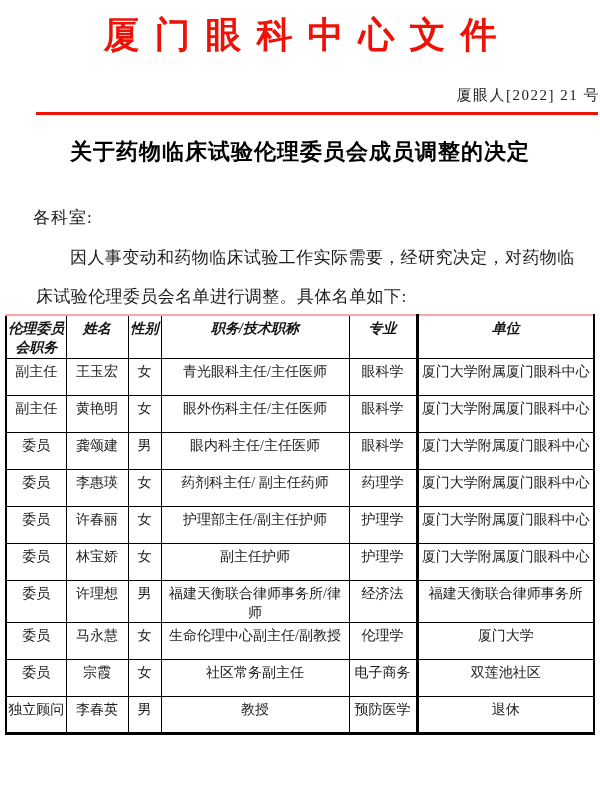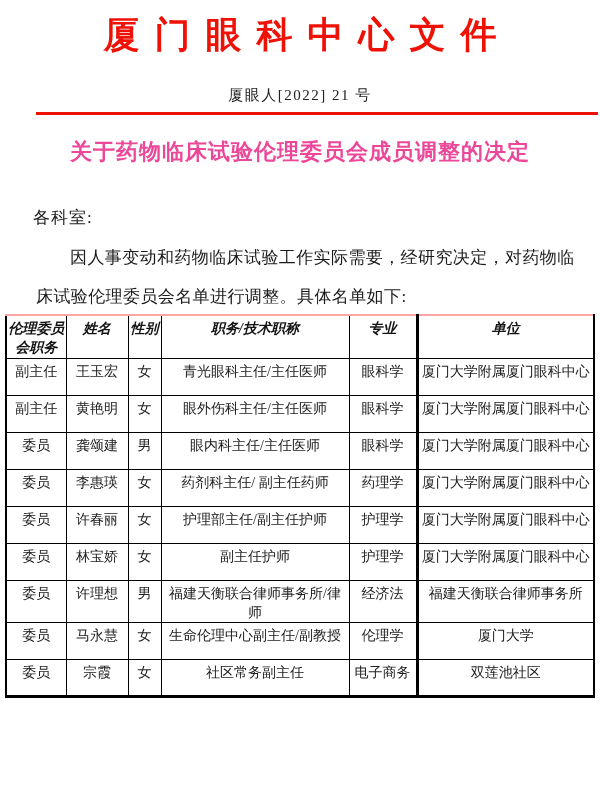--- a/index.html
+++ b/index.html
@@ -17,36 +17,36 @@
     font-family: "Liberation Serif", "DejaVu Serif", serif;
     font-weight: bold;
     font-size: 36px;
     line-height: 62px;
     letter-spacing: 15px;
     text-indent: 15px;
     white-space: nowrap;
   }
   .doc-number {
     position: absolute; top: 86px; left: 0; width: 600px;
-    text-align: center;
+    text-align: right;
     font-size: 15px;
     letter-spacing: 1.5px;
     color: #222222;
   }
   .red-line {
     position: absolute; top: 112px; left: 36px; width: 562px; height: 3px;
   }
   .main-title {
     position: absolute; top: 137px; left: 0; width: 600px;
     text-align: center;
     font-family: "Liberation Sans", "DejaVu Sans", sans-serif;
     font-weight: bold;
     font-size: 22px;
     letter-spacing: 1px;
-    color: #ec4899;
+    color: #000000;
   }
   .salutation {
     position: absolute; top: 206px; left: 33px;
     font-size: 17px;
     letter-spacing: 1px;
   }
   .para-line {
     position: absolute; left: 36px; right: 28px;
     font-size: 17px;
     letter-spacing: 0.4px;
@@ -196,14 +196,22 @@
         <td>厦门大学</td>
       </tr>
       <tr>
         <td>委员</td>
         <td>宗霞</td>
         <td>女</td>
         <td>社区常务副主任</td>
         <td>电子商务</td>
         <td>双莲池社区</td>
       </tr>
+      <tr>
+        <td>独立顾问</td>
+        <td>李春英</td>
+        <td>男</td>
+        <td>教授</td>
+        <td>预防医学</td>
+        <td>退休</td>
+      </tr>
     </tbody>
 </table>
 
 </body></html>

